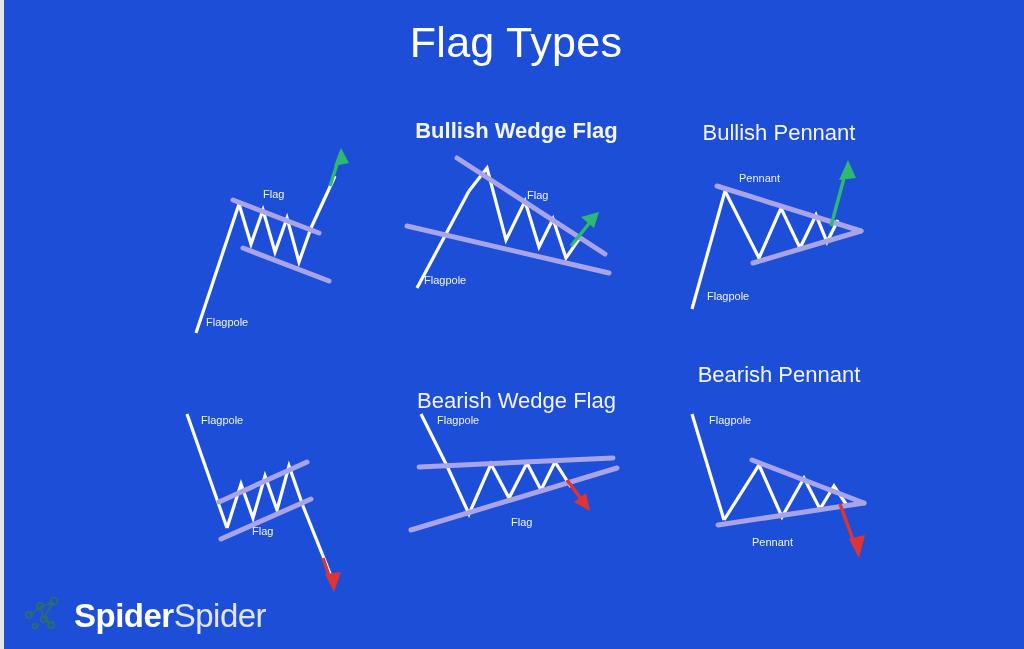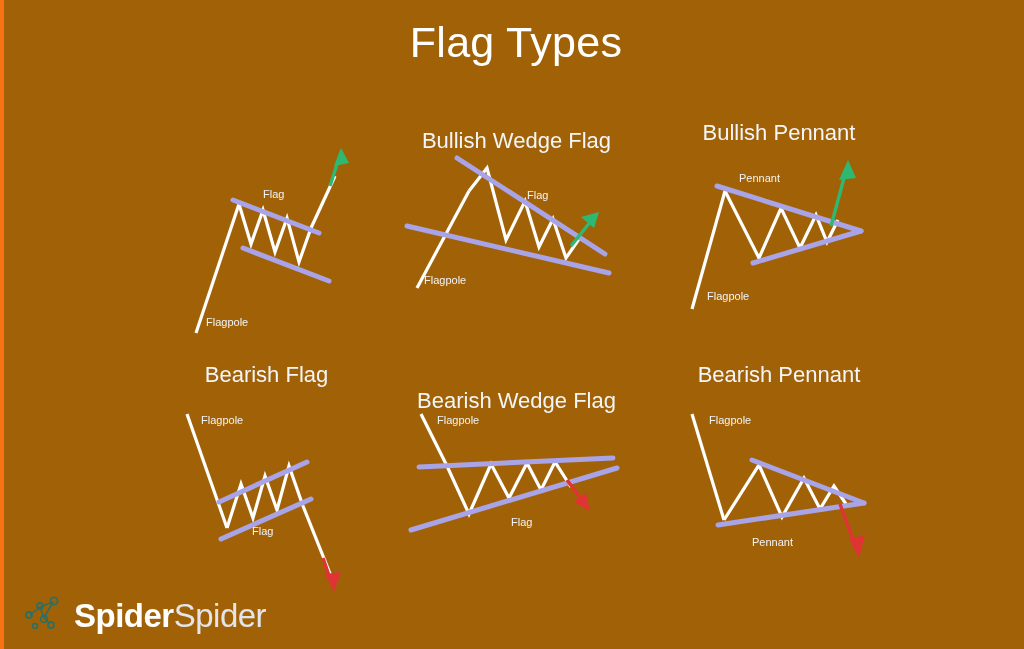--- a/index.html
+++ b/index.html
@@ -10,22 +10,22 @@
   body {
     width: 1024px;
     height: 649px;
     overflow: hidden;
     font-family: "Liberation Sans", sans-serif;
     position: relative;
   }
   #root {
     position: absolute;
     inset: 0;
-    background: #a16207;
-    border-left: 4px solid #f97316;
+    background: #1d4ed8;
+    border-left: 4px solid #e5e5e5;
   }
   #page-title {
     position: absolute;
     top: 18px;
     left: 0;
     width: 1024px;
     text-align: center;
     color: #ffffff;
     font-size: 43px;
     font-weight: 400;
@@ -95,21 +95,21 @@
       <g>
         <path d="M 171 68 L 182 34" stroke="#2eb872" stroke-width="3.4" fill="none"></path>
         <path d="M 182 30 L 175 48 L 190 45 Z" fill="#2eb872"></path>
       </g>
       <text class="lbl" x="104" y="80">Flag</text>
       <text class="lbl" x="47" y="208">Flagpole</text>
     </svg>
   </div>
 
   <div class="panel" style="left:395px; top:118px; width:235px; height:185px;">
-    <div class="panel-title" style="top:10px;">Bullish Wedge Flag</div>
+    <div class="panel-title" style="top:0;font-weight:bold;">Bullish Wedge Flag</div>
     <svg width="235" height="185" viewBox="0 0 235 185">
 
       <path d="M 18 170 L 70 73" stroke="#ffffff" stroke-width="3.2" fill="none"></path>
 
       <path d="M 70 73 L 88 50 L 107 122 L 126 83 L 140 129 L 154 101 L 167 140 L 180 121" stroke="#ffffff" stroke-width="3.2" fill="none"></path>
 
       <path d="M 58 40 L 206 136" stroke="#a9a4e8" stroke-width="5" fill="none" stroke-linecap="round"></path>
 
       <path d="M 8 108 L 210 155" stroke="#a9a4e8" stroke-width="5" fill="none" stroke-linecap="round"></path>
 
@@ -137,21 +137,20 @@
       <g>
         <path d="M 162 106 L 178 47" stroke="#2eb872" stroke-width="3.4" fill="none"></path>
         <path d="M 179 40 L 170 60 L 187 58 Z" fill="#2eb872"></path>
       </g>
       <text class="lbl" x="70" y="62">Pennant</text>
       <text class="lbl" x="38" y="180">Flagpole</text>
     </svg>
   </div>
 
   <div class="panel" style="left:155px; top:362px; width:215px; height:235px;">
-    <div class="panel-title" style="top:0;">Bearish Flag</div>
     <svg width="215" height="235" viewBox="0 0 215 235">
 
       <path d="M 28 52 L 68 166" stroke="#ffffff" stroke-width="3.2" fill="none"></path>
 
       <path d="M 68 166 L 82 122 L 94 156 L 106 114 L 118 148 L 130 104 L 144 144" stroke="#ffffff" stroke-width="3.2" fill="none"></path>
 
       <path d="M 144 144 L 172 214" stroke="#ffffff" stroke-width="3.2" fill="none"></path>
 
       <path d="M 60 140 L 148 100" stroke="#a9a4e8" stroke-width="5" fill="none" stroke-linecap="round"></path>
 

